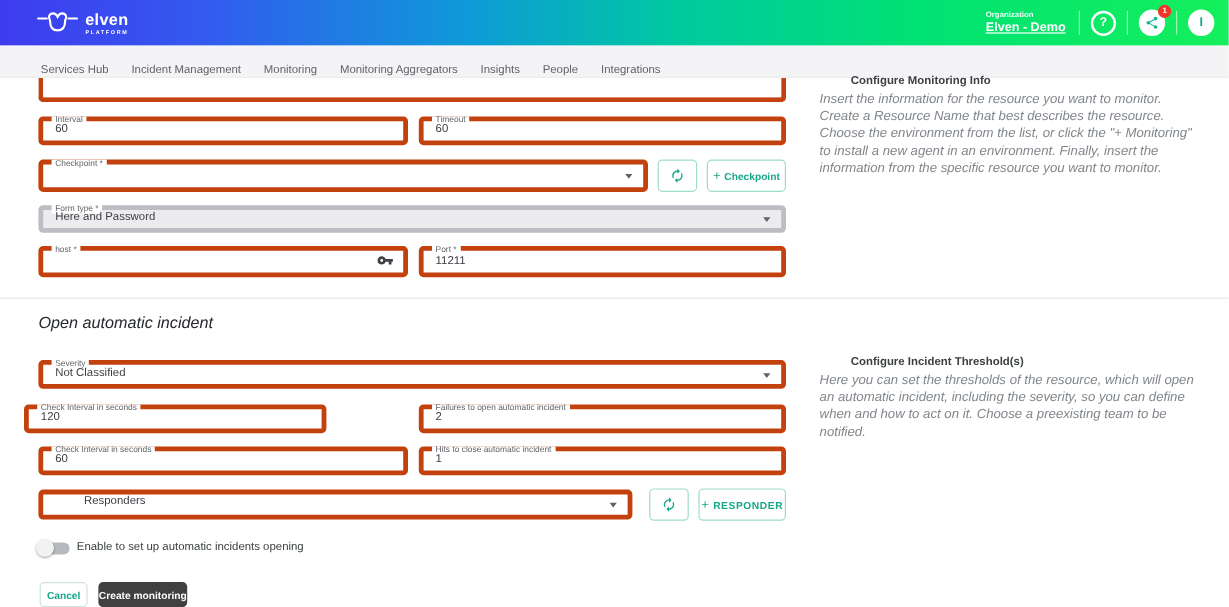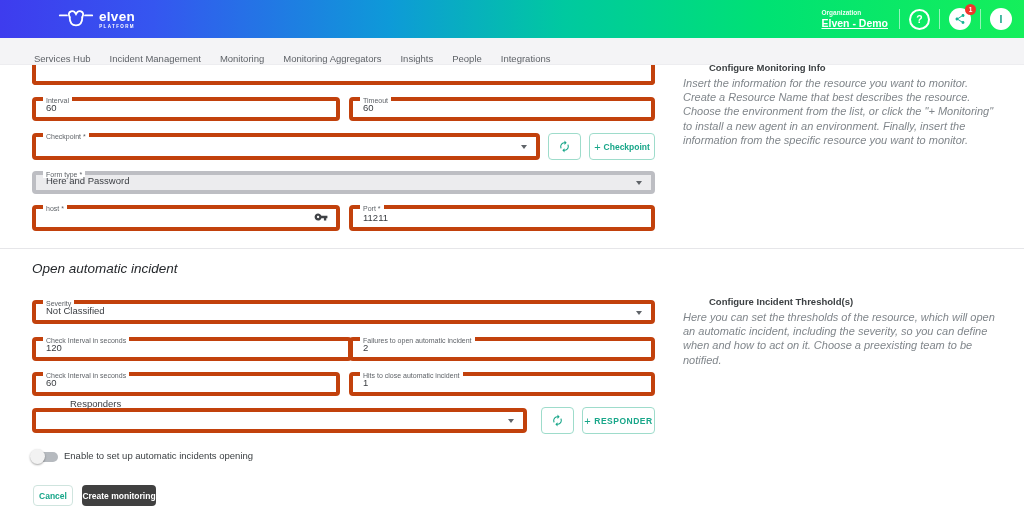--- a/index.html
+++ b/index.html
@@ -2,21 +2,21 @@
 <html><head>
 <meta charset="utf-8">
 <style>
   * { margin:0; padding:0; box-sizing:border-box; }
   html,body { width:1024px; height:506px; }
   body { font-family:"Liberation Sans", sans-serif; background:#fff; position:relative; overflow:hidden; }
 
   
   #header { position:absolute; top:0; left:0; width:1024px; height:38px;
     background:linear-gradient(90deg,#3e3cee 0%,#3556f0 15%,#0e9ad8 38%,#00c9a0 55%,#00e273 75%,#15ef5b 100%);
-    display:flex; align-items:center;padding-left:28px; }
+    display:flex; align-items:center; }
   .logo { display:flex; align-items:center; gap:5px; margin-left:30px; color:#fff; }
   .brand-col { display:flex; flex-direction:column; align-items:flex-end; }
   .brand { font-size:13.5px; font-weight:bold; letter-spacing:.3px; line-height:13px; }
   .brand-sub { font-size:4.5px; font-weight:bold; letter-spacing:1.4px; margin-top:1px; }
   .hdr-right { position:absolute; right:12px; top:0; height:38px; display:flex; align-items:center; gap:9px; }
   .org { display:flex; flex-direction:column; color:#fff; margin-right:2px; }
   .org-label { font-size:6.5px; font-weight:bold; opacity:.92; }
   .org-value { font-size:10.5px; font-weight:bold; text-decoration:underline; margin-top:1px; }
   .hdr-sep { width:1px; height:20px; background:rgba(255,255,255,.55); }
   .help-btn { width:21px; height:21px; border:2px solid #fff; border-radius:50%; color:#fff;
@@ -169,40 +169,40 @@
 
 <div class="divider"></div>
 <div class="section-title">Open automatic incident</div>
 
 <div class="field" style="left:32px;top:300px;width:623px;height:24px;">
   <span class="flabel">Severity</span>
   <span class="fvalue">Not Classified</span>
   <span class="caret"></span>
 </div>
 
-<div class="field" style="left:32px;top:337px;width:320px;height:24px;">
+<div class="field" style="left:20px;top:337px;width:252px;height:24px;">
   <span class="flabel">Check Interval in seconds</span>
   <span class="fvalue">120</span>
 </div>
 <div class="field" style="left:349px;top:337px;width:306px;height:24px;">
   <span class="flabel">Failures to open automatic incident</span>
   <span class="fvalue">2</span>
 </div>
 
 <div class="field" style="left:32px;top:372px;width:308px;height:24px;">
   <span class="flabel">Check Interval in seconds</span>
   <span class="fvalue">60</span>
 </div>
 <div class="field" style="left:349px;top:372px;width:306px;height:24px;">
   <span class="flabel">Hits to close automatic incident</span>
   <span class="fvalue">1</span>
 </div>
 
 <div class="field" style="left:32px;top:408px;width:495px;height:25px;">
-  <span class="fvalue" style="bottom:20px;padding-left:24px;">Responders</span>
+  <span class="fvalue" style="bottom:6px;padding-left:24px;">Responders</span>
   <span class="caret"></span>
 </div>
 <div class="obtn" style="left:541px;top:407px;width:33px;height:27px;">
   <span>
     <svg width="13" height="13" viewBox="0 0 24 24" fill="#18a689">
       <path d="M12 6v3l4-4-4-4v3c-4.42 0-8 3.58-8 8 0 1.57.46 3.03 1.24 4.26L6.7 14.8c-.45-.83-.7-1.79-.7-2.8 0-3.31 2.69-6 6-6zm6.76 1.74L17.3 9.2c.44.84.7 1.79.7 2.8 0 3.31-2.69 6-6 6v-3l-4 4 4 4v-3c4.42 0 8-3.58 8-8 0-1.57-.46-3.03-1.24-4.26z"></path>
     </svg>
   </span>
 </div>
 <div class="obtn upper" style="left:582px;top:407px;width:73px;height:27px;">

